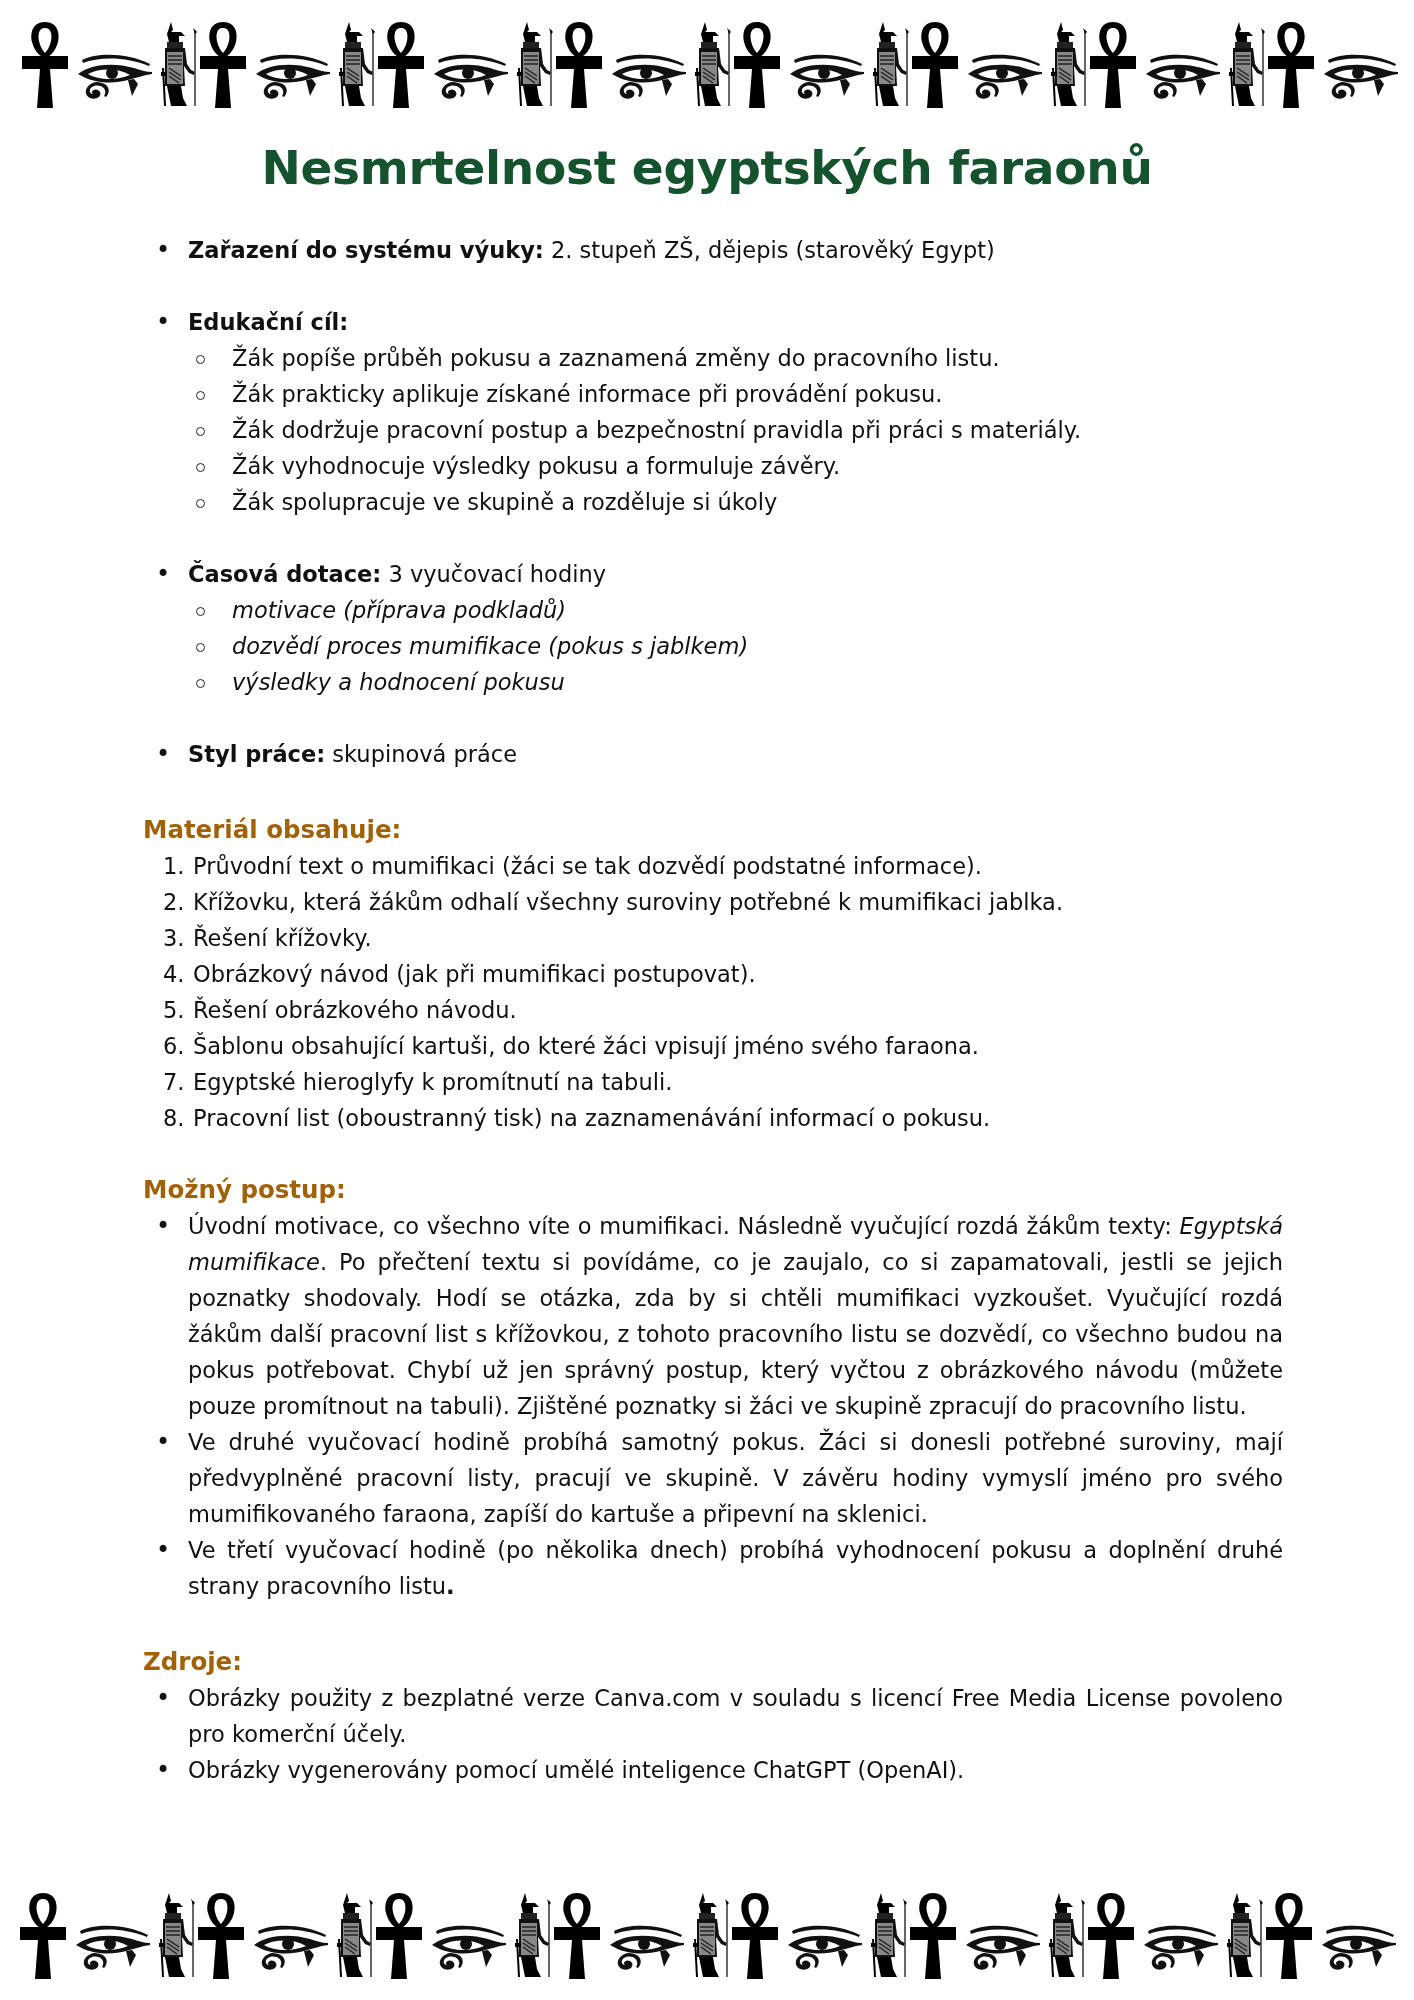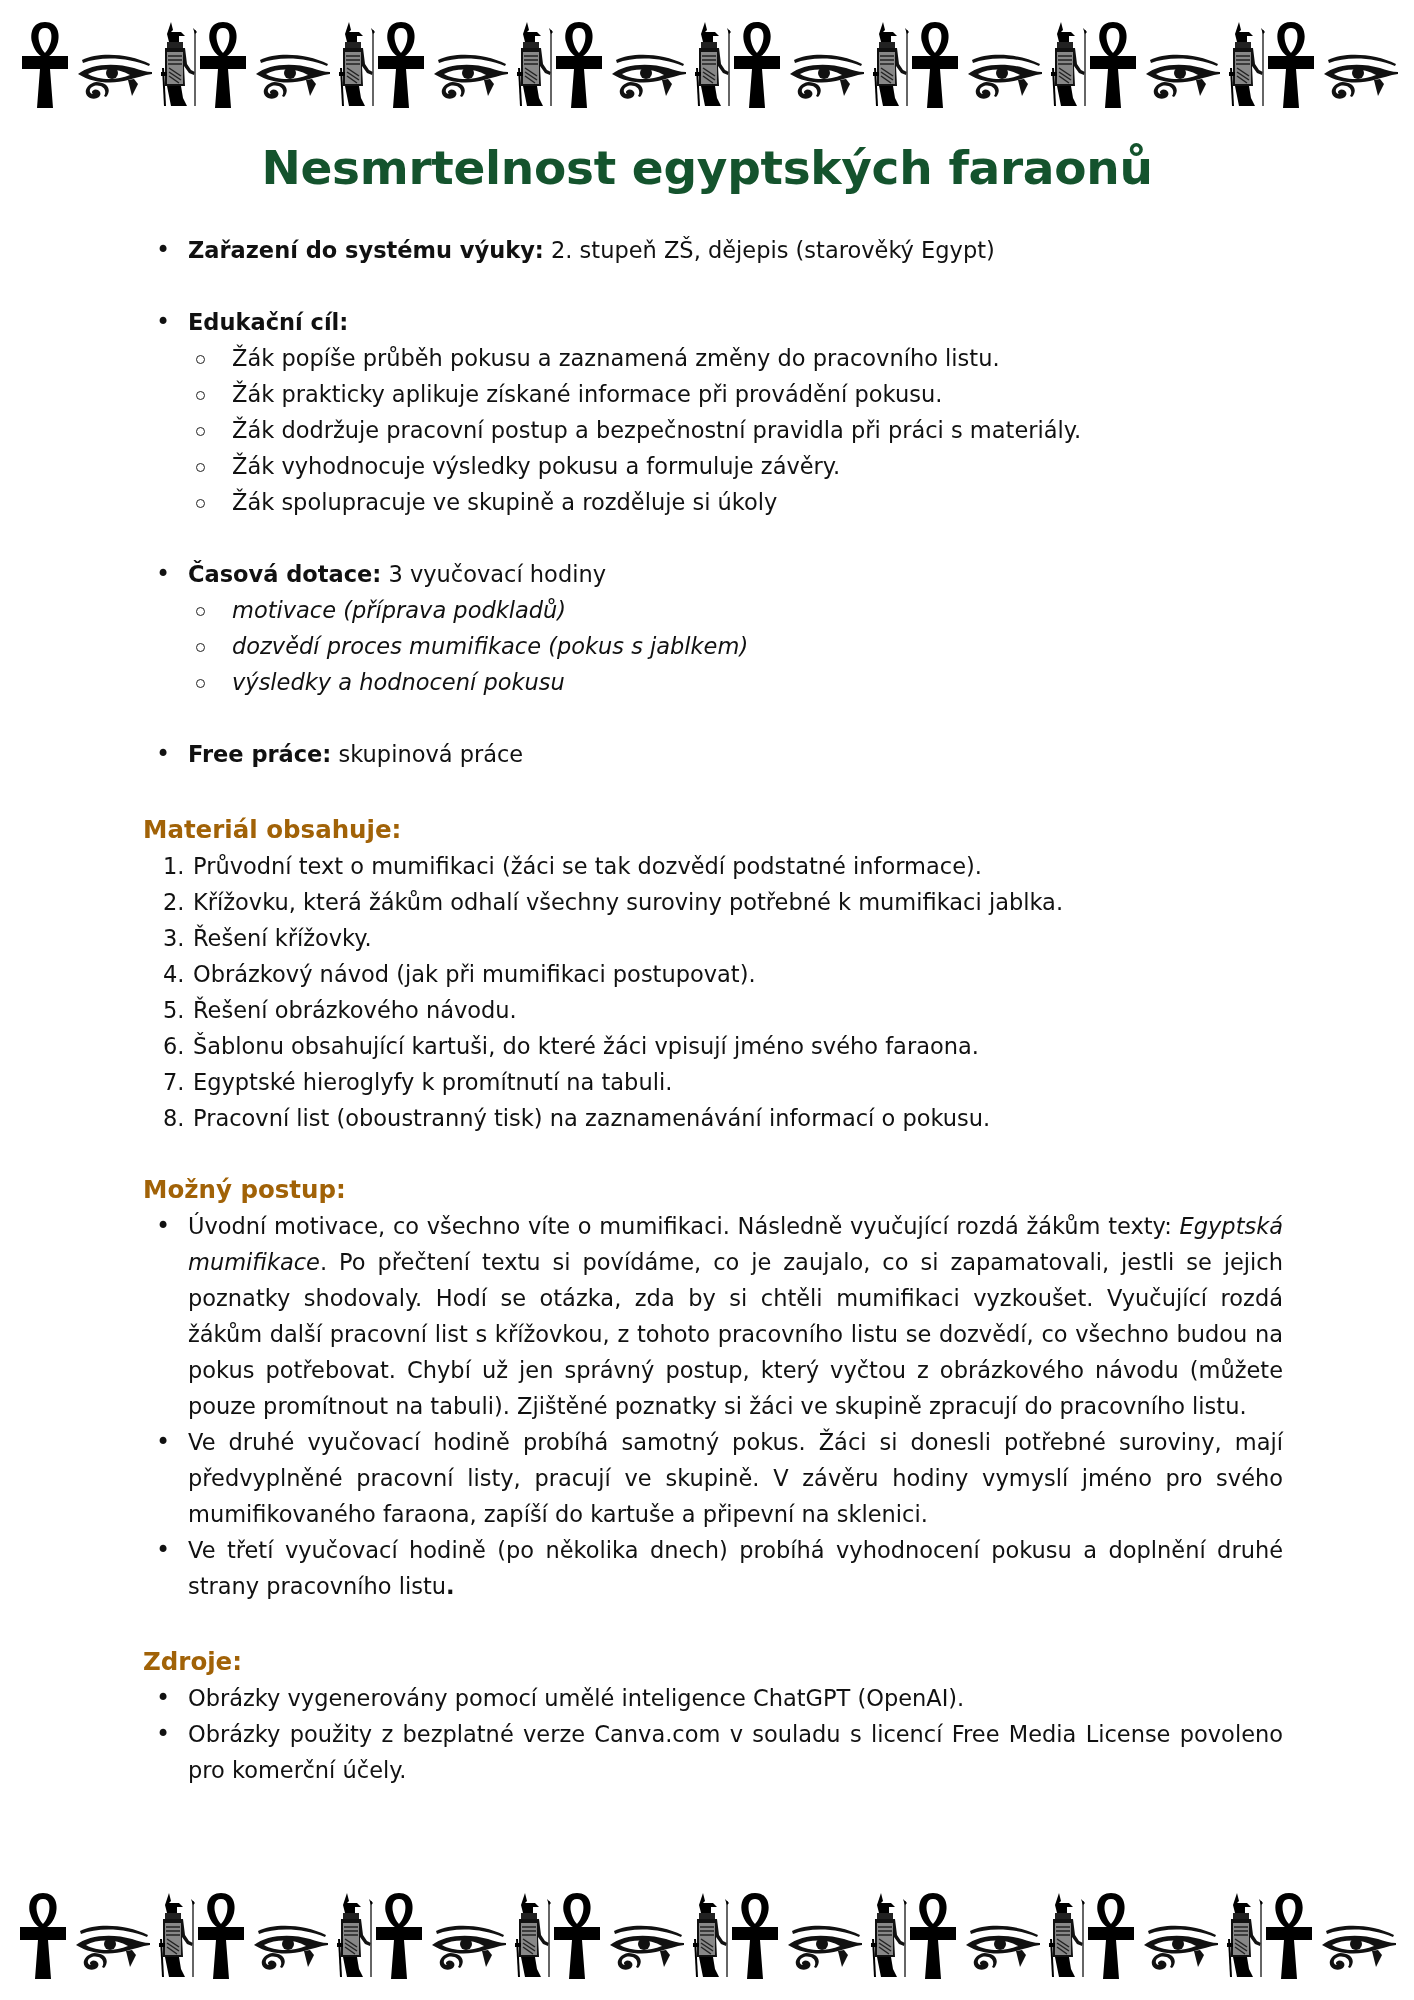--- a/index.html
+++ b/index.html
@@ -107,21 +107,21 @@
     </li>
     <li class="gap"></li>
     <li class="b1"><span class="label">Časová dotace:</span><span> 3 vyučovací hodiny</span>
       <ul>
         <li class="b2 it" style="margin-left:-45px">motivace (příprava podkladů)</li>
         <li class="b2 it" style="margin-left:-45px">dozvědí proces mumifikace (pokus s jablkem)</li>
         <li class="b2 it" style="margin-left:-45px">výsledky a hodnocení pokusu</li>
       </ul>
     </li>
     <li class="gap"></li>
-    <li class="b1"><span class="label">Free práce:</span><span> skupinová práce</span></li>
+    <li class="b1"><span class="label">Styl práce:</span><span> skupinová práce</span></li>
   </ul>
 
   <div style="height:40px"></div>
 
   <h2 class="h2">Materiál obsahuje:</h2>
   <ol>
     <li class="ol-item"><span class="ol-num">1.</span><span>Průvodní text o mumifikaci (žáci se tak dozvědí podstatné informace).</span></li>
     <li class="ol-item"><span class="ol-num">2.</span><span>Křížovku, která žákům odhalí všechny suroviny potřebné k mumifikaci jablka.</span></li>
     <li class="ol-item"><span class="ol-num">3.</span><span>Řešení křížovky.</span></li>
     <li class="ol-item"><span class="ol-num">4.</span><span>Obrázkový návod (jak při mumifikaci postupovat).</span></li>
@@ -137,22 +137,22 @@
   <ul>
     <li class="b1 just"><span>Úvodní motivace, co všechno víte o mumifikaci. Následně vyučující rozdá žákům texty: </span><span class="it">Egyptská mumifikace</span><span>. Po přečtení textu si povídáme, co je zaujalo, co si zapamatovali, jestli se jejich poznatky shodovaly. Hodí se otázka, zda by si chtěli mumifikaci vyzkoušet. Vyučující rozdá žákům další pracovní list s křížovkou, z tohoto pracovního listu se dozvědí, co všechno budou na pokus potřebovat. Chybí už jen správný postup, který vyčtou z obrázkového návodu (můžete pouze promítnout na tabuli). Zjištěné poznatky si žáci ve skupině zpracují do pracovního listu.</span></li>
     <li class="b1 just">Ve druhé vyučovací hodině probíhá samotný pokus. Žáci si donesli potřebné suroviny, mají předvyplněné pracovní listy, pracují ve skupině. V závěru hodiny vymyslí jméno pro svého mumifikovaného faraona, zapíší do kartuše a připevní na sklenici.</li>
     <li class="b1 just"><span>Ve třetí vyučovací hodině (po několika dnech) probíhá vyhodnocení pokusu a doplnění druhé strany pracovního listu</span><span class="label">.</span></li>
   </ul>
 
   <div style="height:40px"></div>
 
   <h2 class="h2">Zdroje:</h2>
   <ul>
+    <li class="b1 just">Obrázky použity z bezplatné verze Canva.com v souladu s licencí Free Media License povoleno pro komerční účely.</li>
     <li class="b1 just">Obrázky vygenerovány pomocí umělé inteligence ChatGPT (OpenAI).</li>
-    <li class="b1 just">Obrázky použity z bezplatné verze Canva.com v souladu s licencí Free Media License povoleno pro komerční účely.</li>
   </ul>
 </div>
 
 <div class="border bottom">
   <svg width="1414" height="92" viewBox="0 0 1414 92">
     <g>
       <use href="#ankh" x="20" y="2" width="46" height="88"></use>
       <use href="#eye" x="74" y="36" width="78" height="46"></use>
       <use href="#anubis" x="155" y="1" width="44" height="90"></use>
       <use href="#ankh" x="198" y="2" width="46" height="88"></use>

